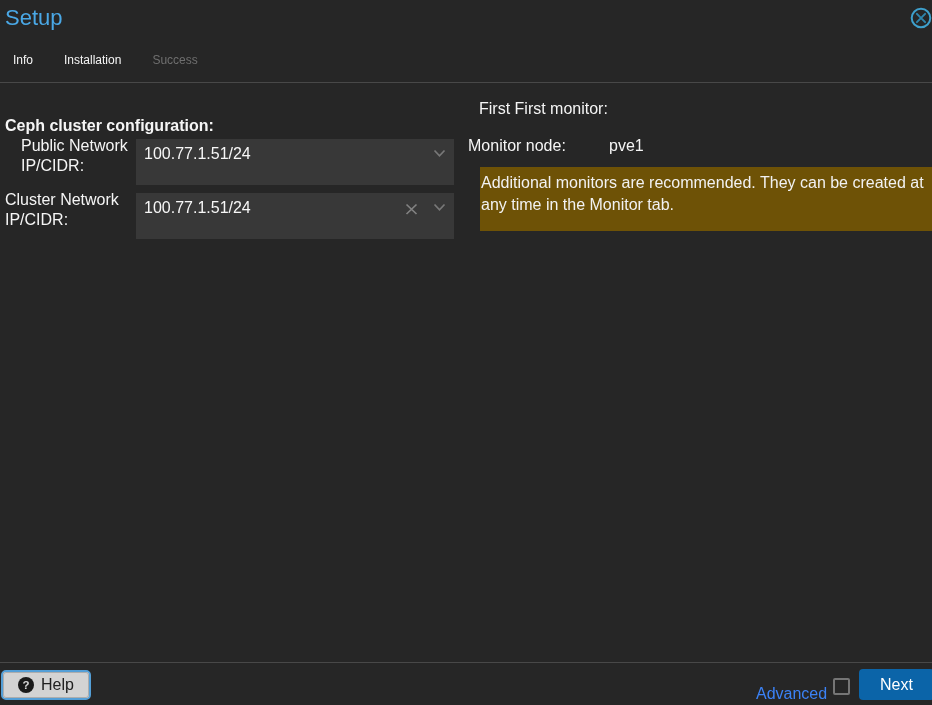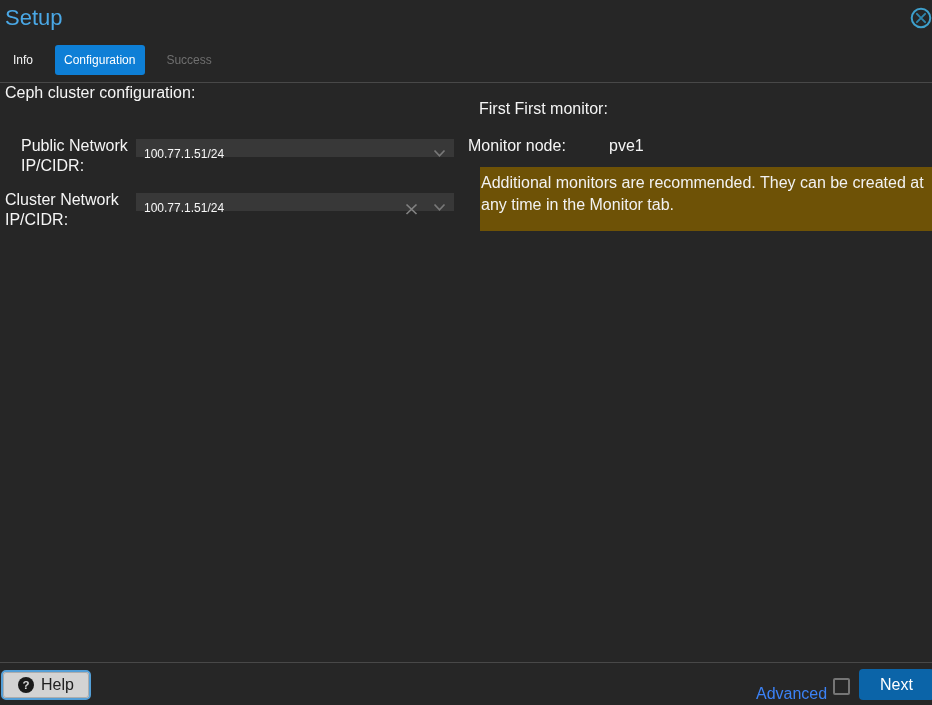--- a/index.html
+++ b/index.html
@@ -16,22 +16,22 @@
   .tab { height:30px; line-height:30px; padding:0 9.5px; margin-right:12px;
     font-size:12px; color:#f5f5f5; border-radius:3px; }
   .tab.active { background:#0e7fd6; color:#ffffff; }
   .tab.disabled { color:#6f6f6f; }
   .sep1 { left:0; top:82px; width:932px; height:1px; background:#484848; }
   .sep2 { left:0; top:662px; width:932px; height:1px; background:#484848; }
 
   .h16 { font-size:16px; line-height:20px; color:#f5f5f5; }
 
   
-  .field { width:318px; height:18px; background:#383838; border-radius:0;
-    font-size:12px; color:#f7f7f7; }
+  .field { width:318px; height:46px; background:#383838; border-radius:0;
+    font-size:16px; color:#f7f7f7; }
   .field .val { position:absolute; left:8px; top:5px; line-height:20px; }
   .ficon { position:absolute; color:#8a8a8a; }
 
   
   .warn { left:480px; top:167px; width:452px; height:64px; background:#6e5206;
     color:#f2f2f2; font-size:16px; line-height:22px; padding:5px 0 0 1px; }
 
   
   .helpwrap { left:1px; top:670px; width:90px; height:30px;
     border:2px solid #549fd7; border-radius:5px; background:#d3d3d3; }
@@ -50,26 +50,26 @@
 <body>
   <div class="abs title">Setup</div>
 
   <svg class="abs" style="left:910px; top:7px;" width="22" height="22" viewBox="0 0 22 22">
     <circle cx="11" cy="11" r="9.3" fill="none" stroke="#3ea0cc" stroke-width="2"></circle>
     <path d="M6.9 6.9 L15.1 15.1 M15.1 6.9 L6.9 15.1" stroke="#2e84ab" stroke-width="2" stroke-linecap="round"></path>
   </svg>
 
   <div class="abs tabs">
     <div class="tab">Info</div>
-    <div class="tab active">Configuration</div>
+    <div class="tab">Installation</div>
     <div class="tab disabled">Success</div>
   </div>
   <div class="abs sep1"></div>
 
-  <div class="abs h16" style="left:5px; top:83px;">Ceph cluster configuration:</div>
+  <div class="abs h16" style="left:5px; top:116px;font-weight:bold;">Ceph cluster configuration:</div>
 
   <div class="abs h16" style="left:21px; top:136px; width:126px;">Public Network IP/CIDR:</div>
   <div class="abs field" style="left:136px; top:139px;">
     <div class="val">100.77.1.51/24</div>
     <svg class="ficon" style="left:297px; top:10px;" width="13" height="9" viewBox="0 0 13 9">
       <path d="M1.5 1.5 L6.5 6.8 L11.5 1.5" fill="none" stroke="#787878" stroke-width="1.7"></path>
     </svg>
   </div>
 
   <div class="abs h16" style="left:5px; top:190px; width:126px;">Cluster Network IP/CIDR:</div>

